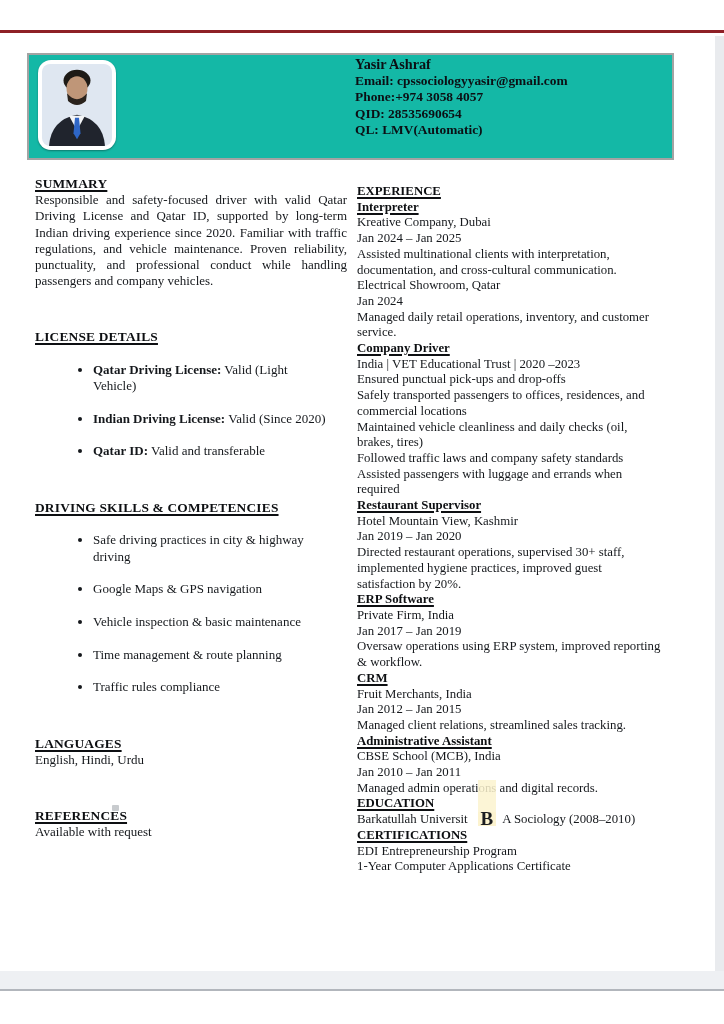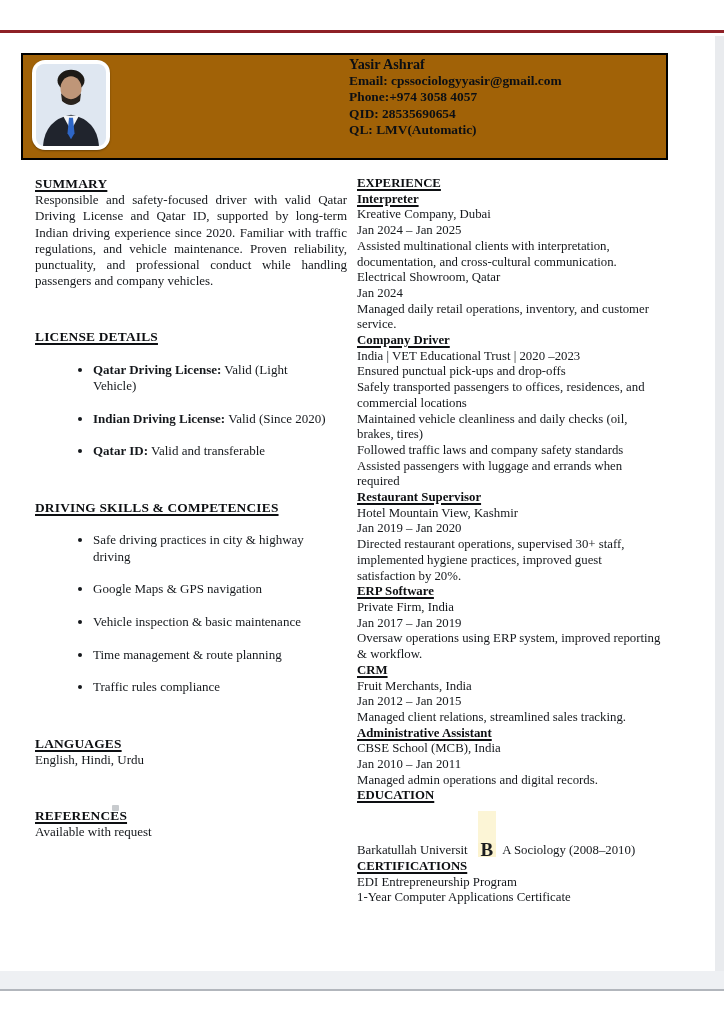--- a/index.html
+++ b/index.html
@@ -5,44 +5,44 @@
   html,body{margin:0;padding:0;background:#ffffff;}
   .canvas{
     position:relative;width:724px;height:1024px;background:#ffffff;overflow:hidden;
     font-family:"Liberation Serif","DejaVu Serif",serif;color:#15181c;
   }
   
   .top-line{position:absolute;top:30px;left:0;width:724px;height:3px;background:#8e2026;}
   .right-gutter{position:absolute;top:36px;right:0;width:9px;height:955px;background:#e9ebee;}
   .bottom-gutter{position:absolute;top:971px;left:0;width:724px;height:18px;background:#eef0f3;border-bottom:2px solid #b2b6bc;}
   
-  .header-band{position:absolute;left:21px;top:53px;width:643px;height:103px;background:#a16207;border:2px solid #000000;}
+  .header-band{position:absolute;left:27px;top:53px;width:643px;height:103px;background:#14b8a6;border:2px solid #a3a3a3;}
   .photo-frame{position:absolute;left:9px;top:5px;width:78px;height:90px;background:#ffffff;border-radius:13px;padding:4px;box-sizing:border-box;box-shadow:0 1px 2px rgba(0,0,0,.35);}
   .photo-frame svg{width:100%;height:100%;border-radius:8px;display:block;}
   .header-text{position:absolute;left:326px;top:1px;font-weight:bold;color:#0c0f14;font-size:13.4px;line-height:16.6px;}
   .header-text .name{font-size:14.2px;}
   
   .col-left{position:absolute;left:35px;top:170px;width:312px;font-size:13px;line-height:16.2px;}
-  .col-right{position:absolute;left:357px;top:170px;width:306px;font-size:12.8px;line-height:15.7px;}
+  .col-right{position:absolute;left:357px;top:178px;width:306px;font-size:12.8px;line-height:15.7px;}
   .h{font-weight:bold;color:#0d0f12;text-decoration:underline;text-decoration-thickness:2px;text-underline-offset:2px;font-size:13.4px;letter-spacing:.2px;margin-top:40px;}
   .col-left .h{display:block;}
   .summary-body{margin-top:2px;text-align:justify;}
   .sec-license{margin-top:38px;}
   .bullets{margin:15px 0 0 0;padding:0 0 0 42px;}
   .bullets li{margin:16px;line-height:16.6px;}
   .sec-skills{margin-top:18px;}
   .bullets.tight{margin-top:11px;padding-left:42px;}
   .sec-langs{margin-top:10px;}
   .sec-refs{margin-top:34px;}
   .plain{margin:0;}
   
   .jt{font-weight:bold;text-decoration:underline;text-decoration-thickness:2px;text-underline-offset:2px;color:#0d0f12;}
   .line{margin:0;}
   .strong{font-weight:normal;}
-  .edu-line{position:relative;margin-top:39px;}
+  .edu-line{position:relative;}
   .hl{display:inline-block;position:relative;margin:0 6px 0 10px;padding:0 3px;font-size:19px;font-weight:bold;line-height:14px;vertical-align:-2px;background:#fcf3cf;color:#1a1c20;}
   .hl::before{content:"";position:absolute;left:0;top:-32px;width:100%;height:32px;background:#fcf3cf;opacity:.85;}
   .scan-artifact{position:absolute;left:112px;top:805px;width:7px;height:6px;background:#9aa0a6;opacity:.55;border-radius:1px;}
 </style>
 </head>
 <body>
 
 <div class="canvas">
 
   <div class="top-line"></div>

